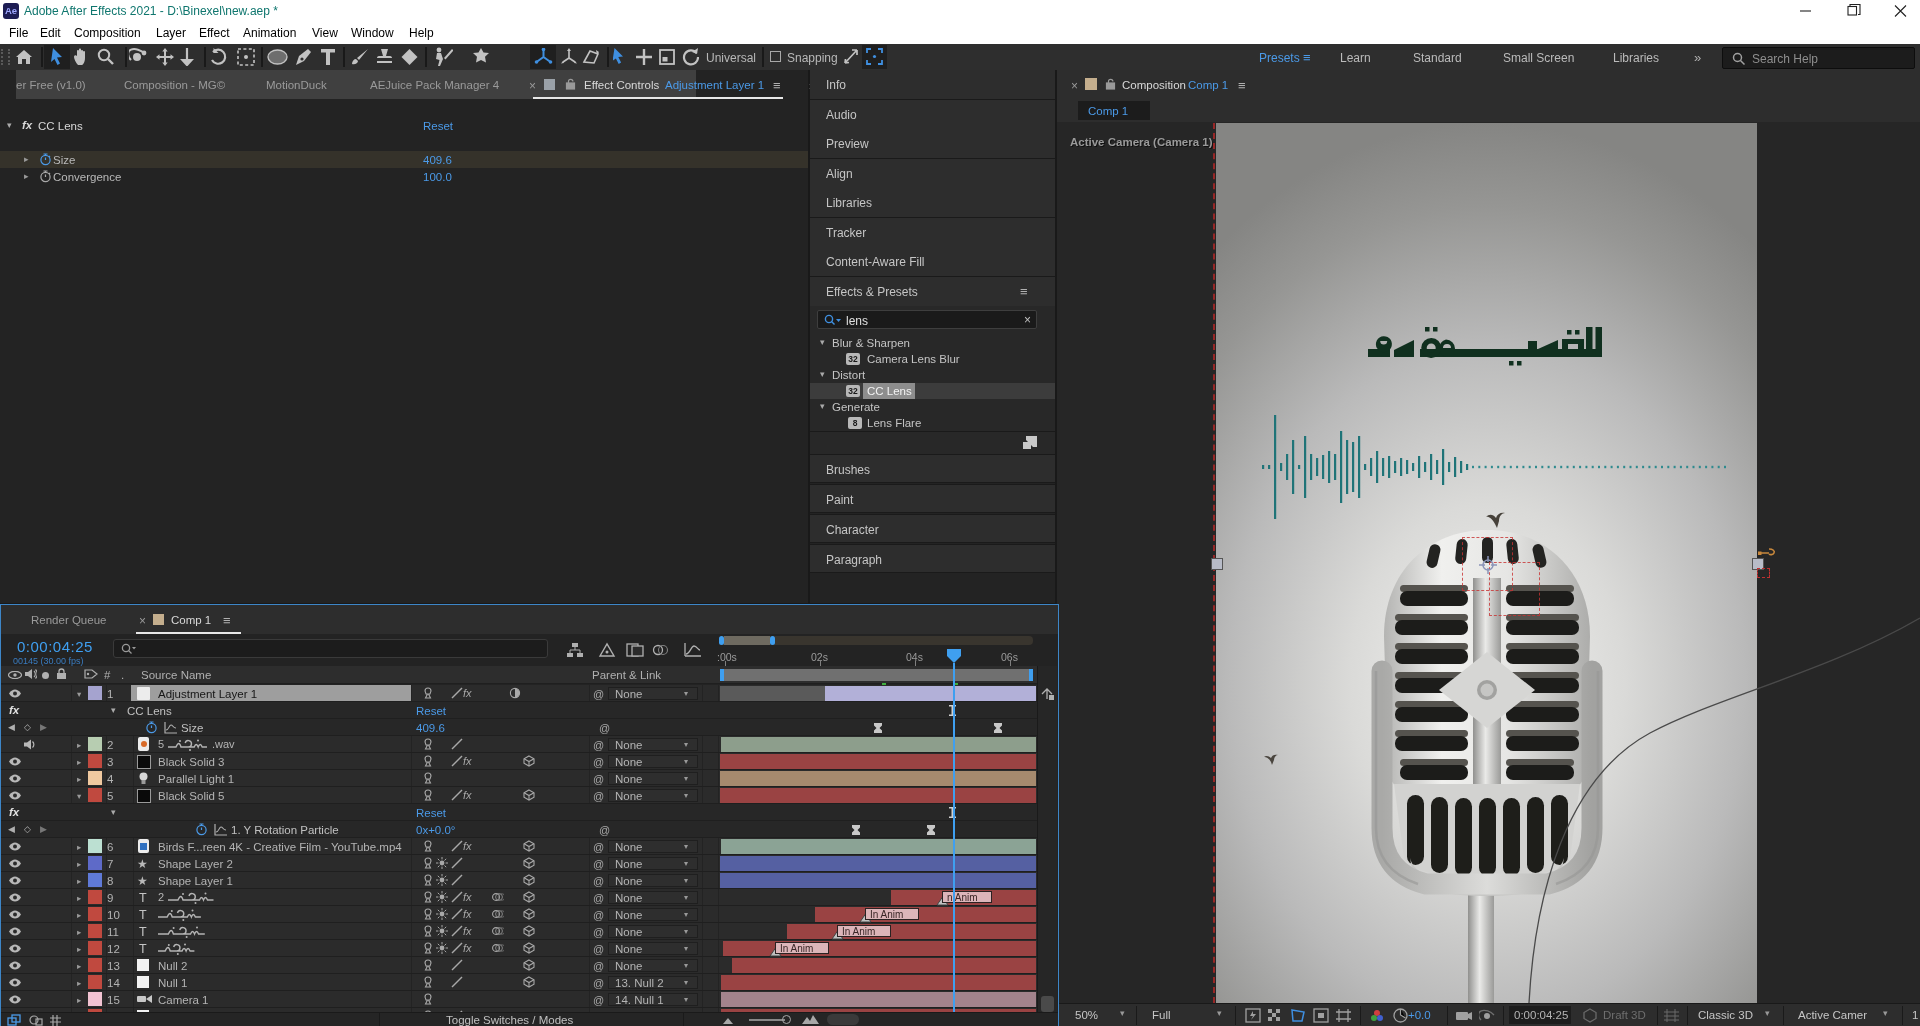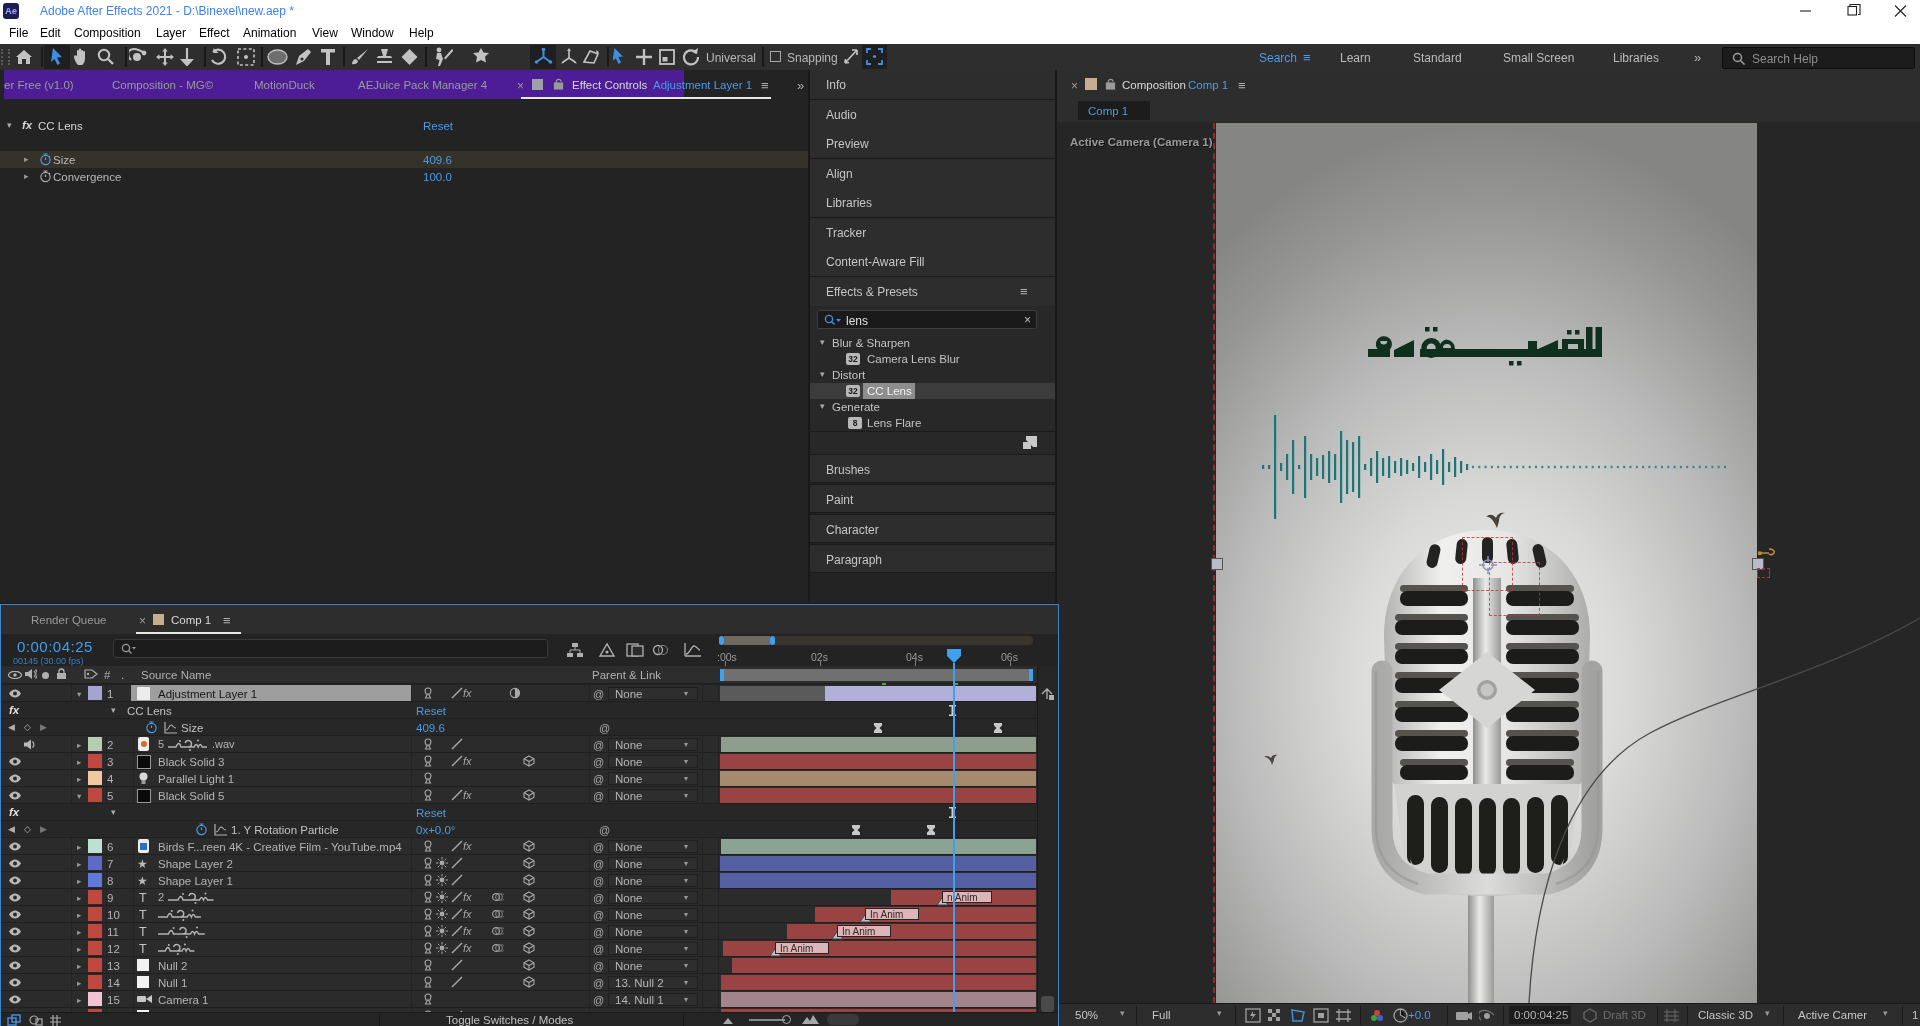--- a/index.html
+++ b/index.html
@@ -8,21 +8,21 @@
 .tx{position:absolute;white-space:nowrap}
 .ic{position:absolute}
 svg{display:block}
 </style></head>
 <body>
 <div id="app">
 
 <div class="abs" style="left:0;top:0;width:1920px;height:22px;background:#ffffff">
  <div class="abs" style="left:3px;top:3px;width:16px;height:16px;background:#1d1d54;border-radius:3px"></div>
  <div class="tx" style="left:5px;top:5px;font-size:9.5px;font-weight:bold;color:#9fa8ff">Ae</div>
- <div class="tx" style="left:40px;top:4px;font-size:12px;color:#3b82f6">Adobe After Effects 2021 - D:\Binexel\new.aep *</div>
+ <div class="tx" style="left:24px;top:4px;font-size:12px;color:#0f766e">Adobe After Effects 2021 - D:\Binexel\new.aep *</div>
  <svg class="ic" style="left:1795px;top:0" width="125" height="22" viewBox="0 0 125 22" fill="none" stroke="#222" stroke-width="1.1">
   <line x1="5" y1="11" x2="16" y2="11"></line>
   <rect x="53" y="6.5" width="8.5" height="8.5"></rect>
   <path d="M55 6.5v-2h10v10h-2"></path>
   <path d="M100 5.5l11 11M111 5.5l-11 11"></path>
  </svg>
 </div>
 
 <div class="abs" style="left:0;top:22px;width:1920px;height:22px;background:#ffffff;color:#000;font-size:12px">
  <span class="tx" style="left:9px;top:4px">File</span>
@@ -140,37 +140,37 @@
       <div class="abs" style="left:770px;top:7px;width:11px;height:11px;border:1.4px solid #a8a8a8;box-sizing:border-box"></div>
       <span class="tx" style="left:787px;top:7px;color:#b8b8b8;font-size:12px">Snapping</span>
       <svg class="ic" style="left:843px;top:4px" width="16" height="17" viewBox="0 0 16 17">
         <path d="M2 15L14 2M14 2h-5M14 2v5M2 15l4-.5M2 15l.5-4" stroke="#c2c2c2" stroke-width="1.7"></path>
       </svg>
       <div class="abs" style="left:862px;top:1px;width:25px;height:24px;background:#1f1f1f"></div>
       <svg class="ic" style="left:866px;top:4px" width="17" height="17" viewBox="0 0 17 17">
         <path d="M1 5V1h4M12 1h4v4M16 12v4h-4M5 16H1v-4" fill="none" stroke="#3f8fe0" stroke-width="1.8"></path>
         <circle cx="8.5" cy="8.5" r="1.6" fill="#3f8fe0"></circle>
       </svg>
-      <span class="tx" style="left:1259px;top:7px;color:#4b9ae8;font-size:12px">Search</span>
+      <span class="tx" style="left:1259px;top:7px;color:#4b9ae8;font-size:12px">Presets</span>
       <span class="tx" style="left:1303px;top:6px;color:#4b9ae8;font-size:13px">≡</span>
       <span class="tx" style="left:1340px;top:7px;color:#bbb;font-size:12px">Learn</span>
       <span class="tx" style="left:1413px;top:7px;color:#bbb;font-size:12px">Standard</span>
       <span class="tx" style="left:1503px;top:7px;color:#bbb;font-size:12px">Small Screen</span>
       <span class="tx" style="left:1613px;top:7px;color:#bbb;font-size:12px">Libraries</span>
       <span class="tx" style="left:1694px;top:6px;color:#b0b0b0;font-size:13px">»</span>
       <div class="abs" style="left:1722px;top:3px;width:191px;height:20px;background:#1c1c1c;border:1px solid #0d0d0d;border-radius:2px"></div>
       <svg class="ic" style="left:1732px;top:8px" width="14" height="13" viewBox="0 0 14 13">
         <circle cx="5.5" cy="5.5" r="4" fill="none" stroke="#a0a0a0" stroke-width="1.5"></circle>
         <path d="M8.5 8.5l4 4" stroke="#a0a0a0" stroke-width="1.5"></path>
       </svg>
       <span class="tx" style="left:1752px;top:8px;color:#8e8e8e;font-size:12px">Search Help</span>
     </div>
 
 <div class="abs" style="left:0;top:70px;width:808px;height:533px;background:#232323">
- <div class="abs" style="left:4px;top:0;width:680px;height:29px;background:#4c1d95;color:#9a9a9a">
+ <div class="abs" style="left:16px;top:0;width:680px;height:29px;background:#404040;color:#9a9a9a">
   <span class="tx" style="left:0px;top:9px">er Free (v1.0)</span>
   <span class="tx" style="left:108px;top:9px">Composition - MG©</span>
   <span class="tx" style="left:250px;top:9px">MotionDuck</span>
   <span class="tx" style="left:354px;top:9px">AEJuice Pack Manager 4</span>
   <span class="tx" style="left:513px;top:9px;font-size:12px">×</span>
   <div class="abs" style="left:528px;top:9px;width:11px;height:11px;background:#9aa1a8"></div>
   <svg class="ic" style="left:549px;top:8px" width="11" height="12" viewBox="0 0 11 12" fill="none" stroke="#9a9a9a" stroke-width="1.2">
           <rect x="1.5" y="5" width="8" height="6" fill="#9a9a9a"></rect>
           <path d="M3.5 5V3.5a2.2 2.2 0 0 1 4.4 0"></path>
         </svg>

